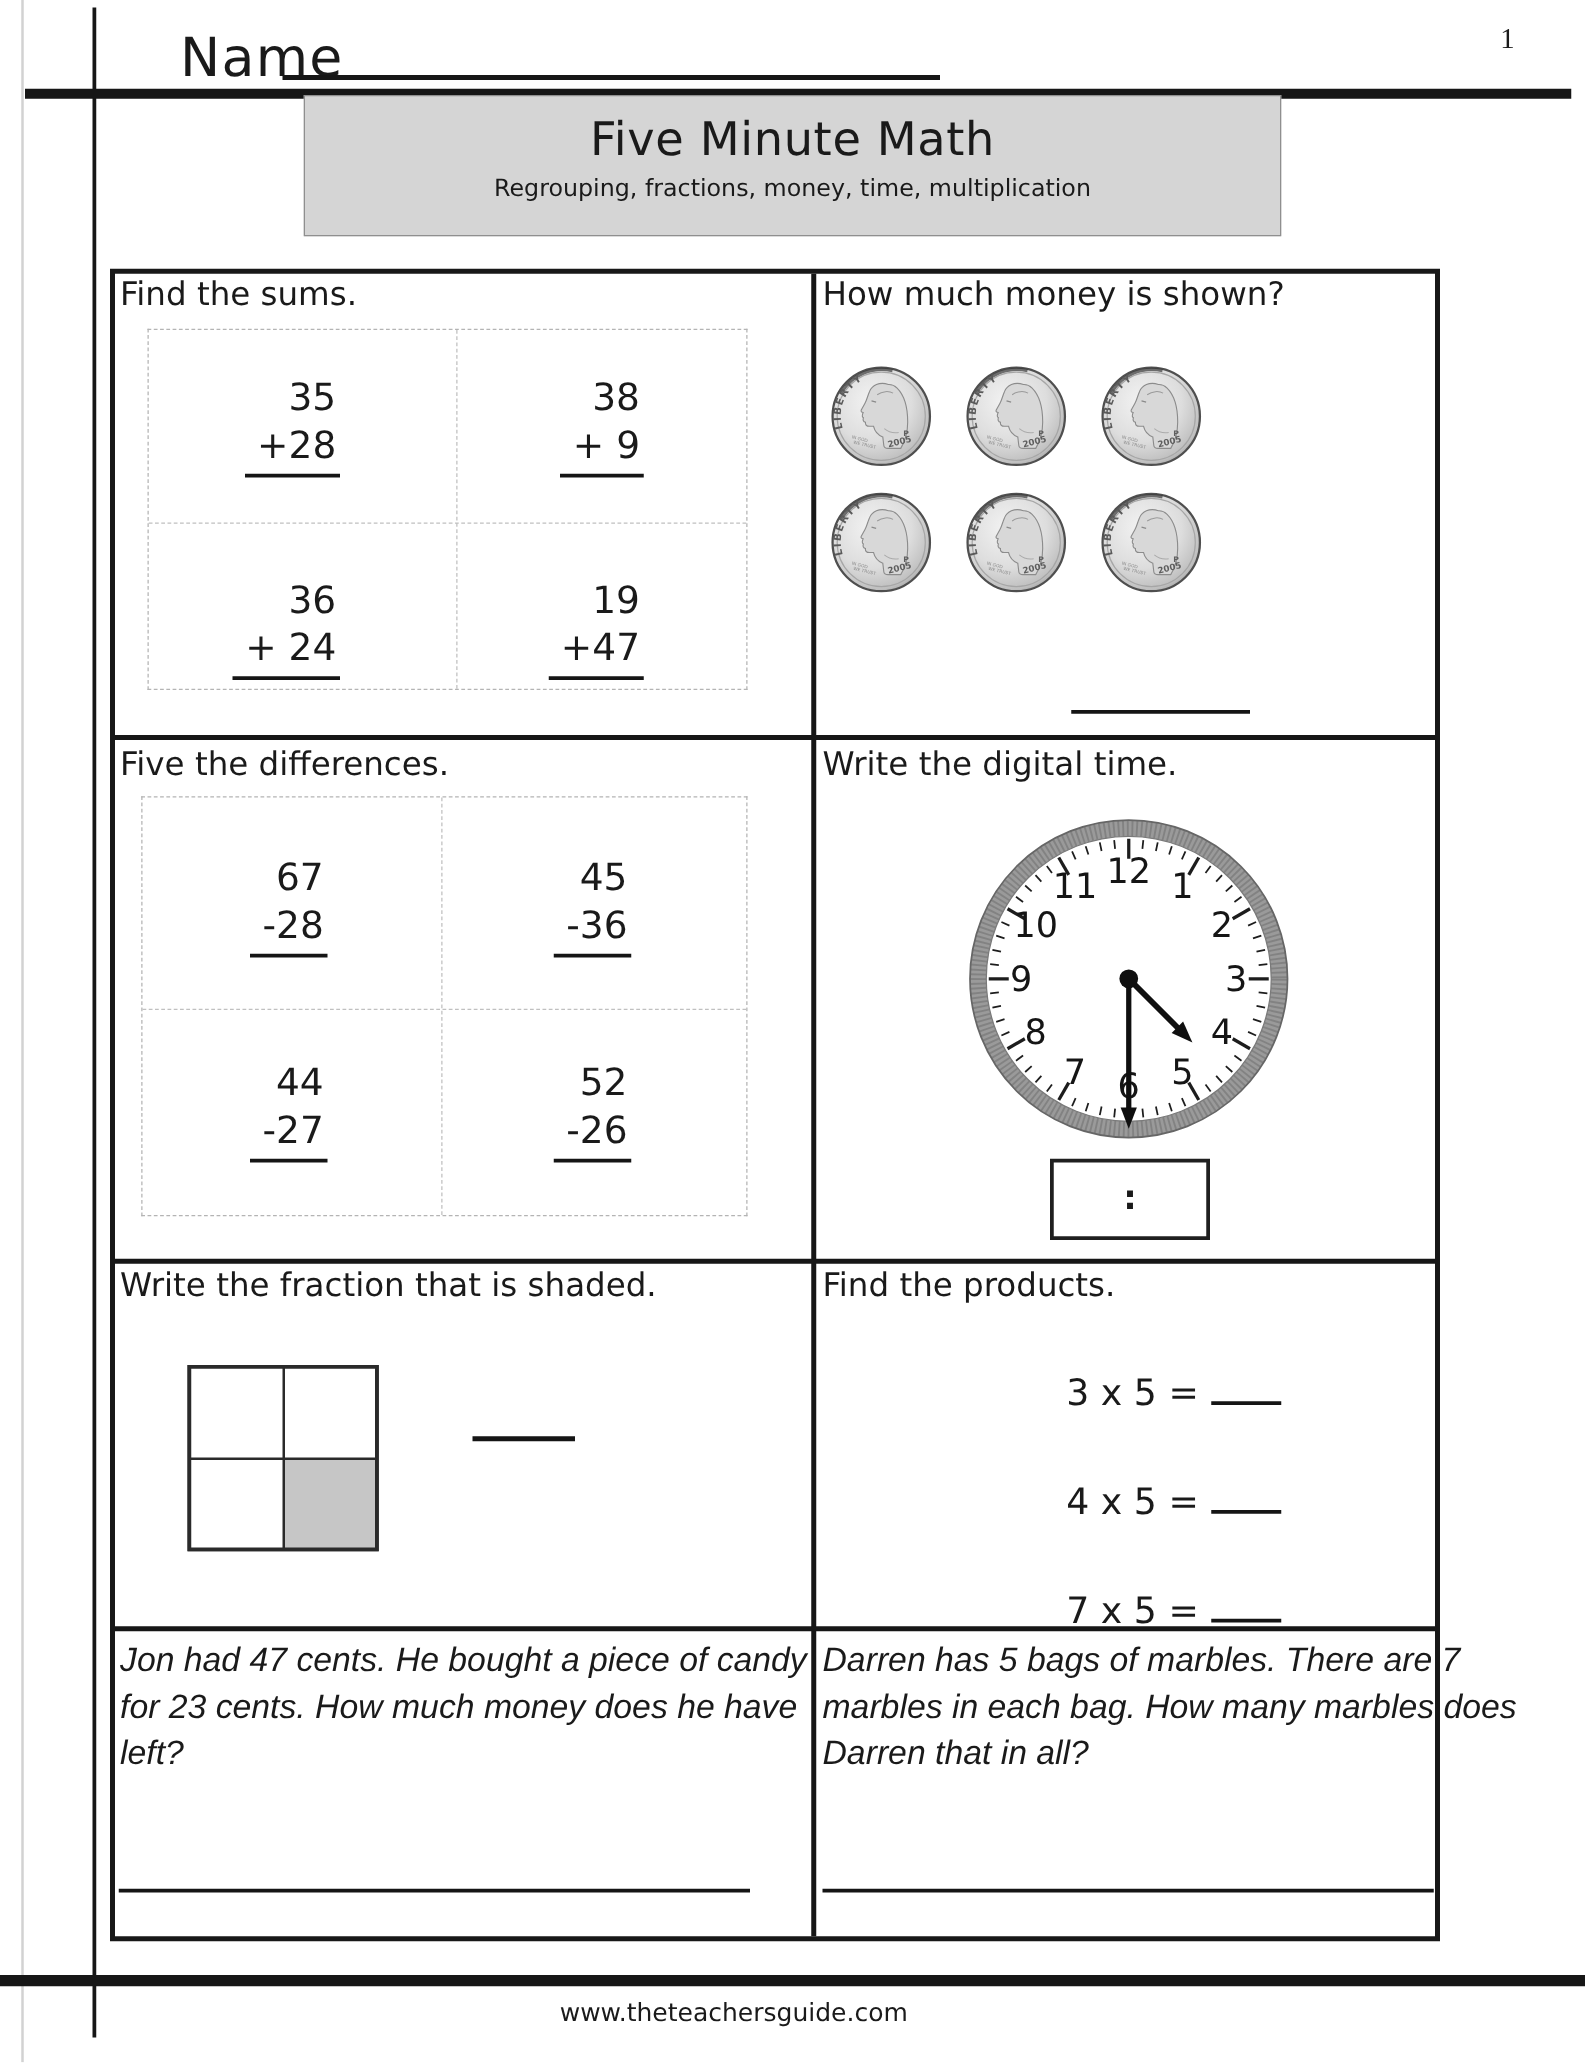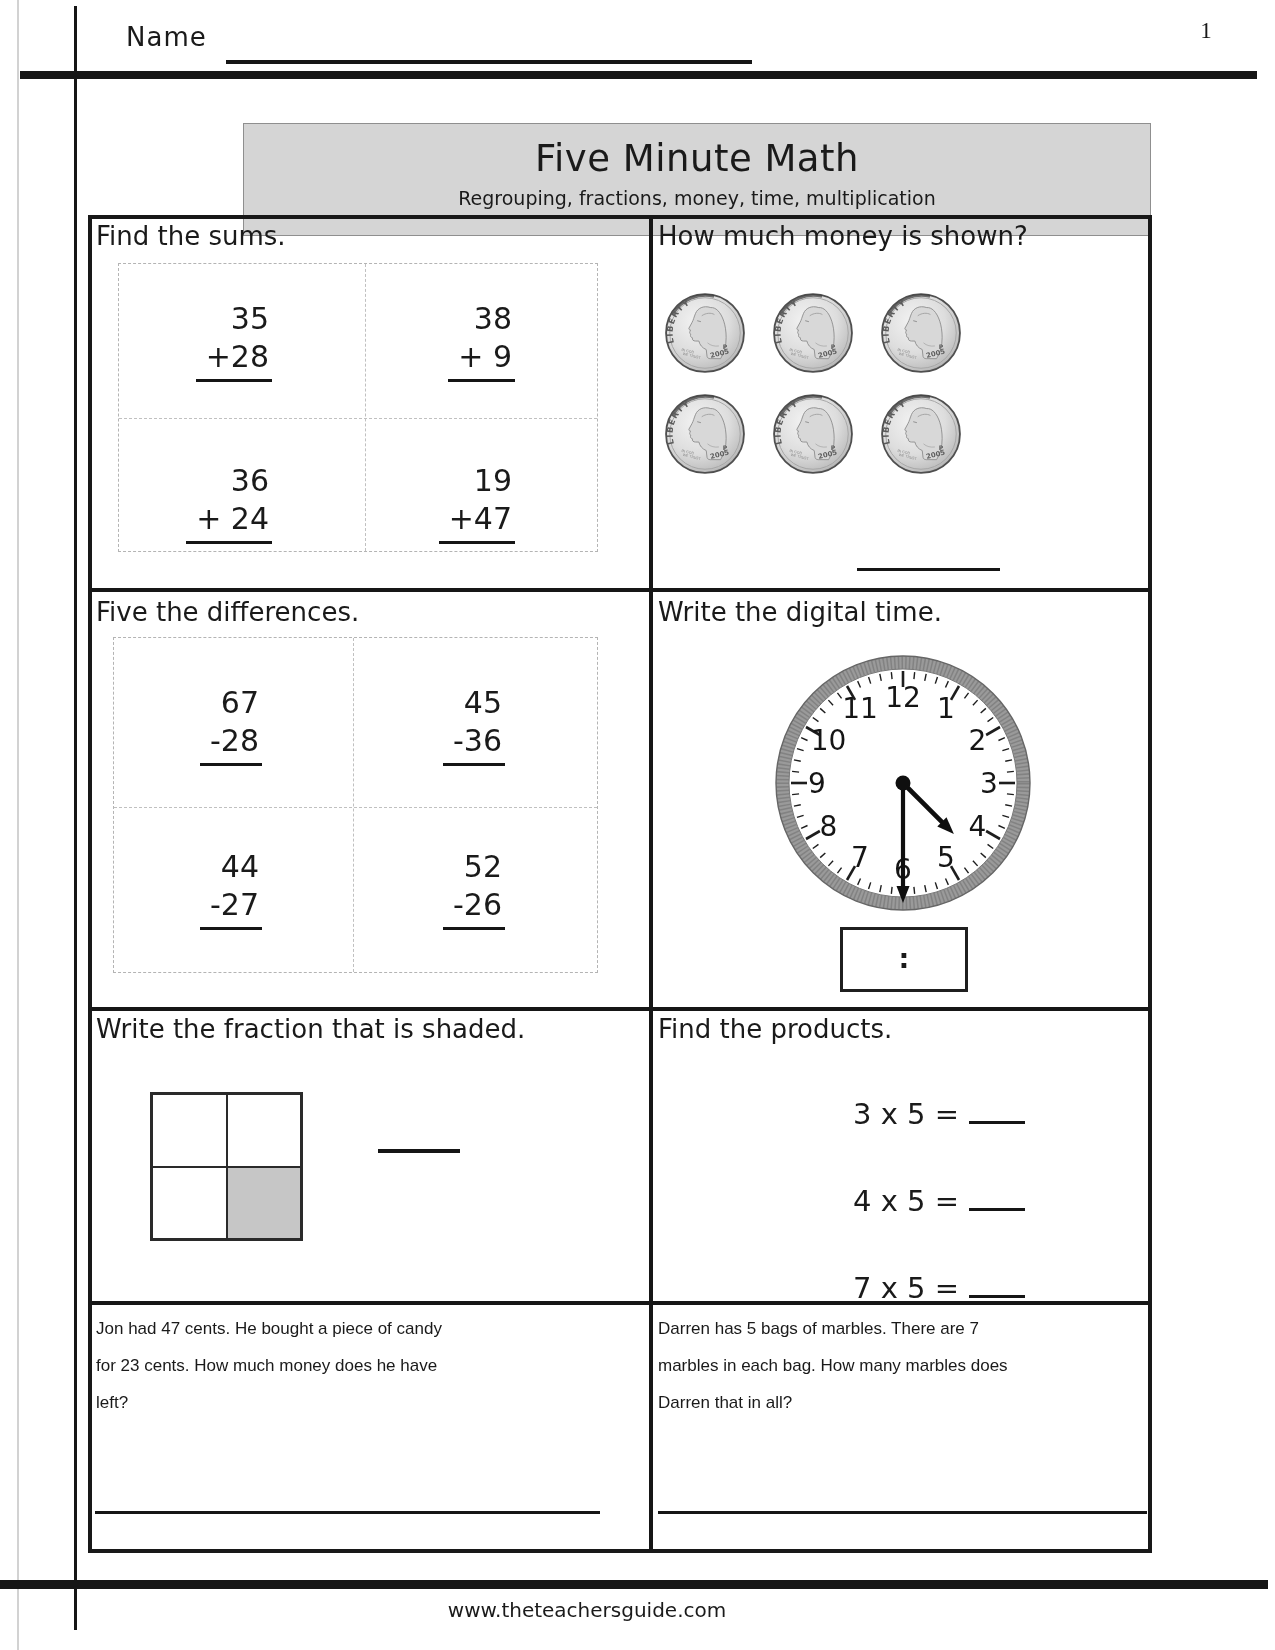--- a/index.html
+++ b/index.html
@@ -5,25 +5,25 @@
   html,body{margin:0;padding:0;background:#ffffff;}
   .page{position:relative;width:1275px;height:1650px;background:#fff;overflow:hidden;
         font-family:"DejaVu Sans",sans-serif;color:#1a1a1a;}
   .abs{position:absolute;}
   .hline{position:absolute;background:#161616;}
   .vline{position:absolute;background:#161616;}
 
   
   .edge-line{position:absolute;left:17px;top:0;width:2px;height:1650px;background:#d2d2d2;}
   .margin-line{position:absolute;left:74px;top:6px;width:3px;height:1624px;background:#161616;}
-  .name-label{left:126px;top:22px;font-size:26px;letter-spacing:1px;}
+  .name-label{left:144px;top:22px;font-size:43px;letter-spacing:1px;}
   .name-underline{left:226px;top:60px;width:526px;height:4px;}
   .page-number{left:1186px;top:18px;width:40px;text-align:center;font-family:"Liberation Serif",serif;font-size:23px;}
   .header-rule{left:20px;top:71px;width:1237px;height:8px;}
-  .title-box{left:243px;top:76px;width:908px;height:113px;background:#d5d5d5;border:1px solid #8f8f8f;box-sizing:border-box;margin-top:47px;}
+  .title-box{left:243px;top:76px;width:782px;height:113px;background:#d5d5d5;border:1px solid #8f8f8f;box-sizing:border-box;}
   .title-text{margin-top:13px;text-align:center;font-size:37px;letter-spacing:0.5px;}
   .subtitle-text{margin-top:7px;text-align:center;font-size:19px;}
 
   
   .worksheet-table{left:88px;top:215px;width:1064px;height:1338px;border:4px solid #181818;box-sizing:border-box;}
   .col-divider{left:557px;top:0;width:4px;height:100%;}
   .row-divider{left:0;width:100%;height:4px;}
 
   .cell-label{position:absolute;font-size:26px;white-space:nowrap;}
 
@@ -53,21 +53,21 @@
                  grid-template-columns:1fr 1fr;grid-template-rows:1fr 1fr;gap:2px;
                  background:#2a2a2a;border:3px solid #2a2a2a;box-sizing:border-box;}
   .fraction-cell{background:#ffffff;}
 
   
   .products-list{left:853px;top:1093px;display:flex;flex-direction:column;gap:47px;font-size:29px;}
   .prod-row{white-space:pre;line-height:38px;}
   .prod-blank{display:inline-block;width:56px;height:28px;border-bottom:3px solid #151515;margin-left:10px;}
 
   
-  .wp-text{position:absolute;font-family:"Liberation Sans",sans-serif;font-size:17px;line-height:37px;}
+  .wp-text{position:absolute;font-family:"Liberation Sans",sans-serif;font-size:27px;line-height:37px;font-style:italic;}
   .wp-line{white-space:nowrap;}
 
   
   .footer-rule{left:0;top:1580px;width:1268px;height:9px;}
   .footer-url{left:0;top:1598px;width:1174px;text-align:center;font-size:20px;}
 </style>
 </head>
 <body>
 
 <svg width="0" height="0" style="position:absolute" aria-hidden="true">

